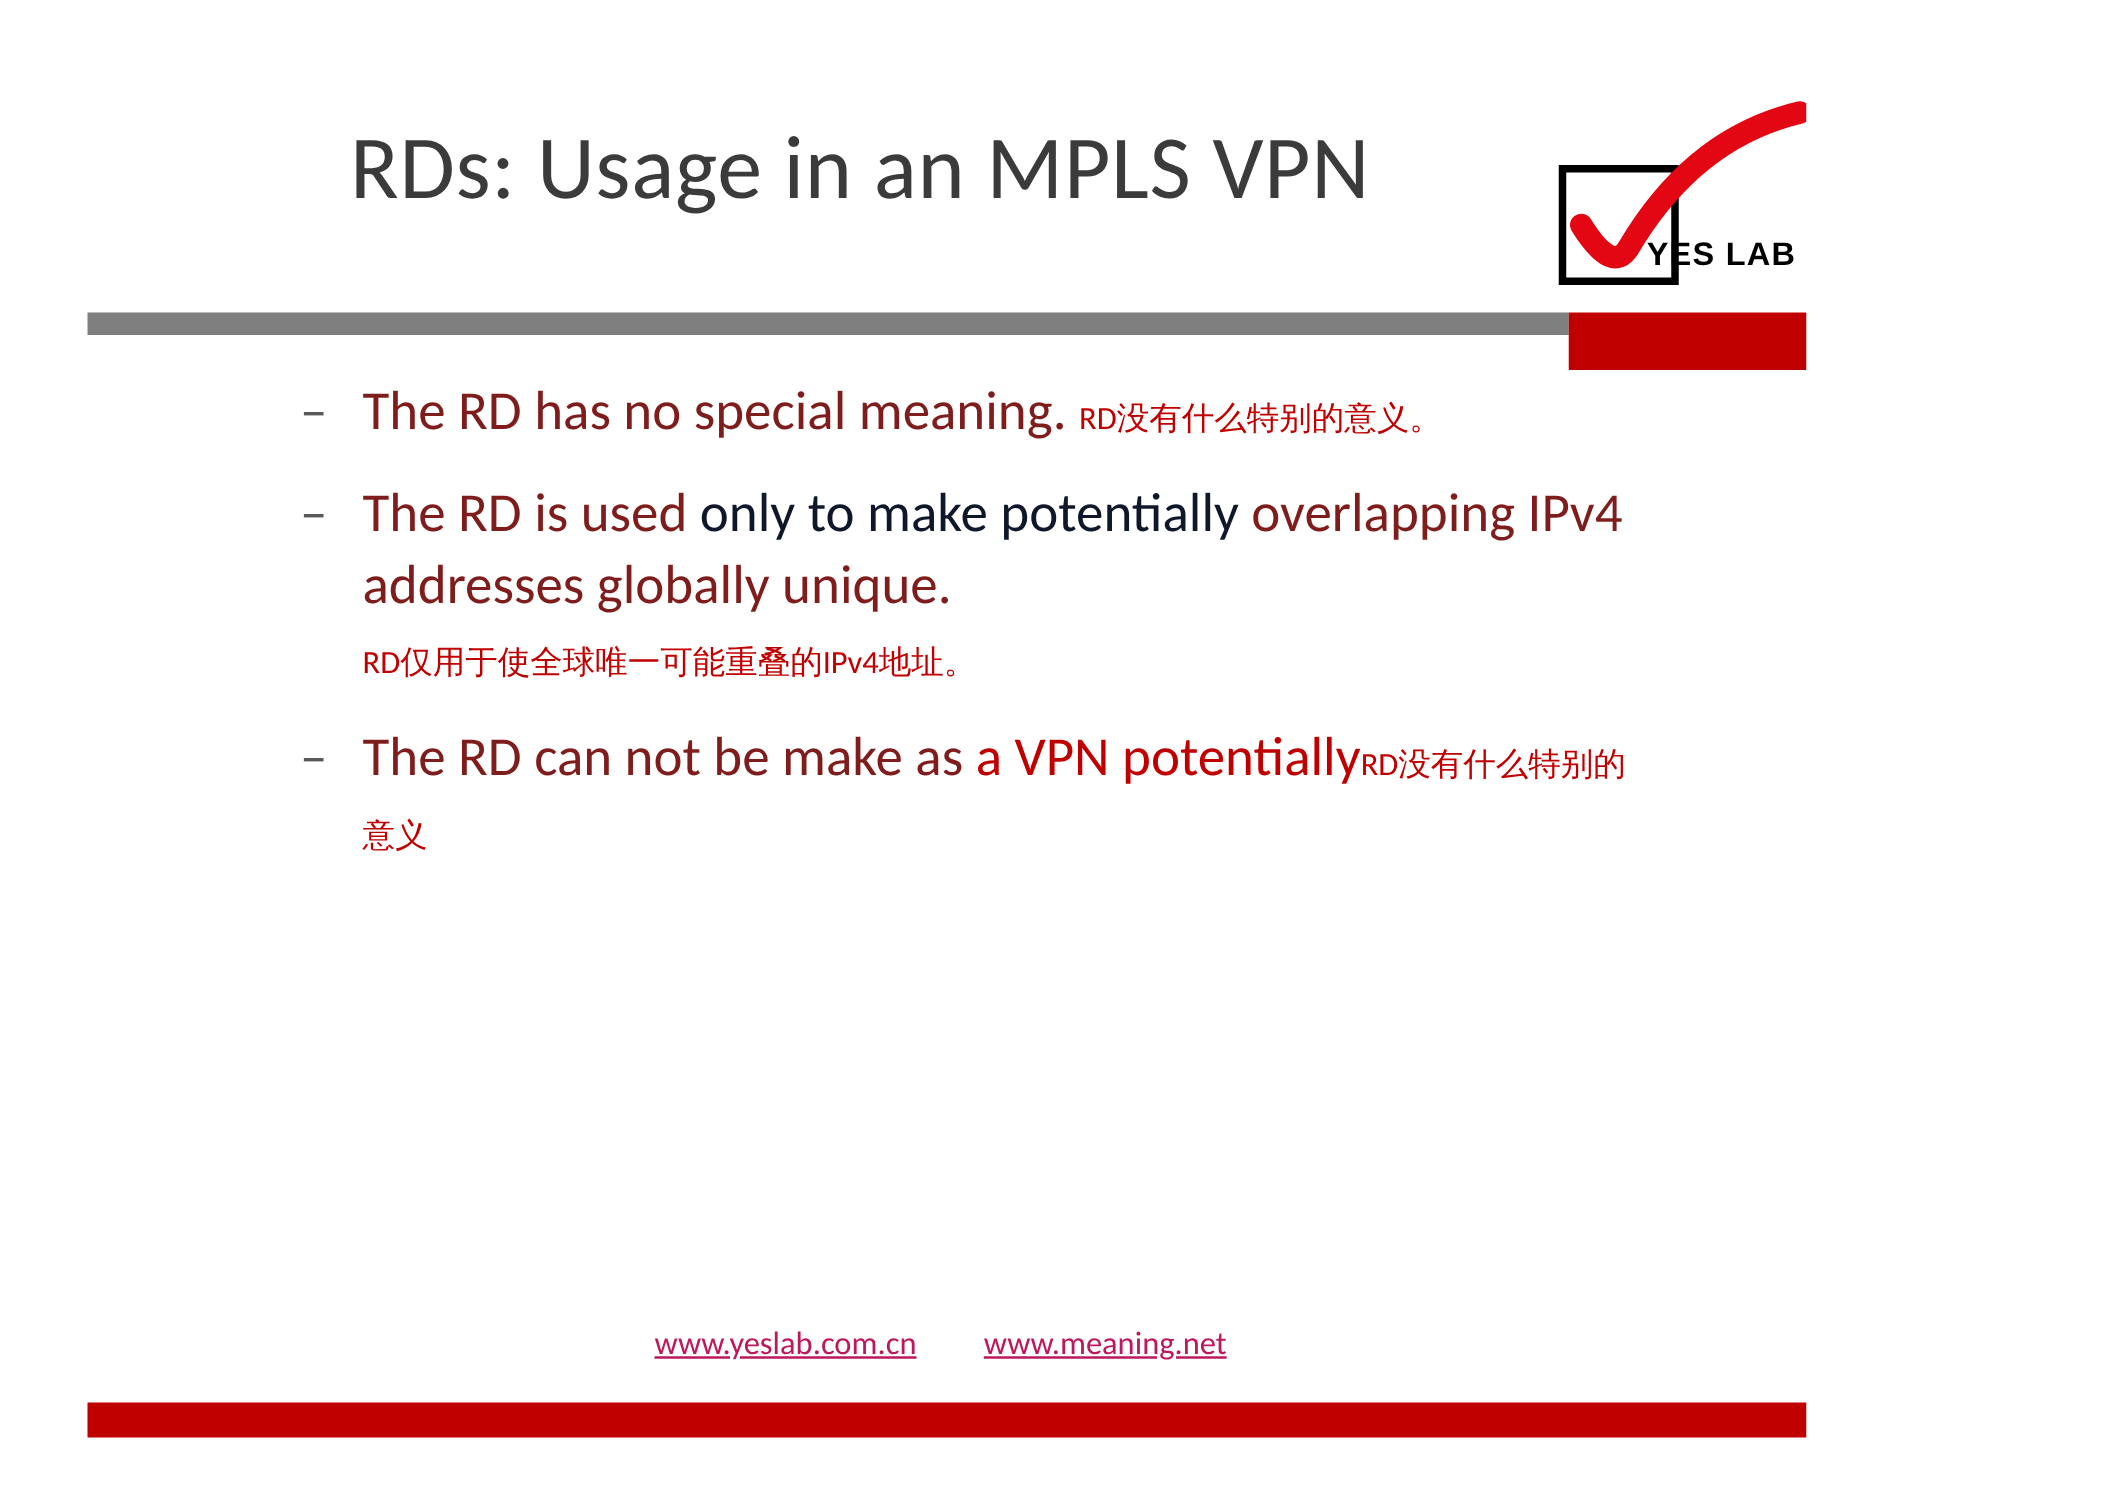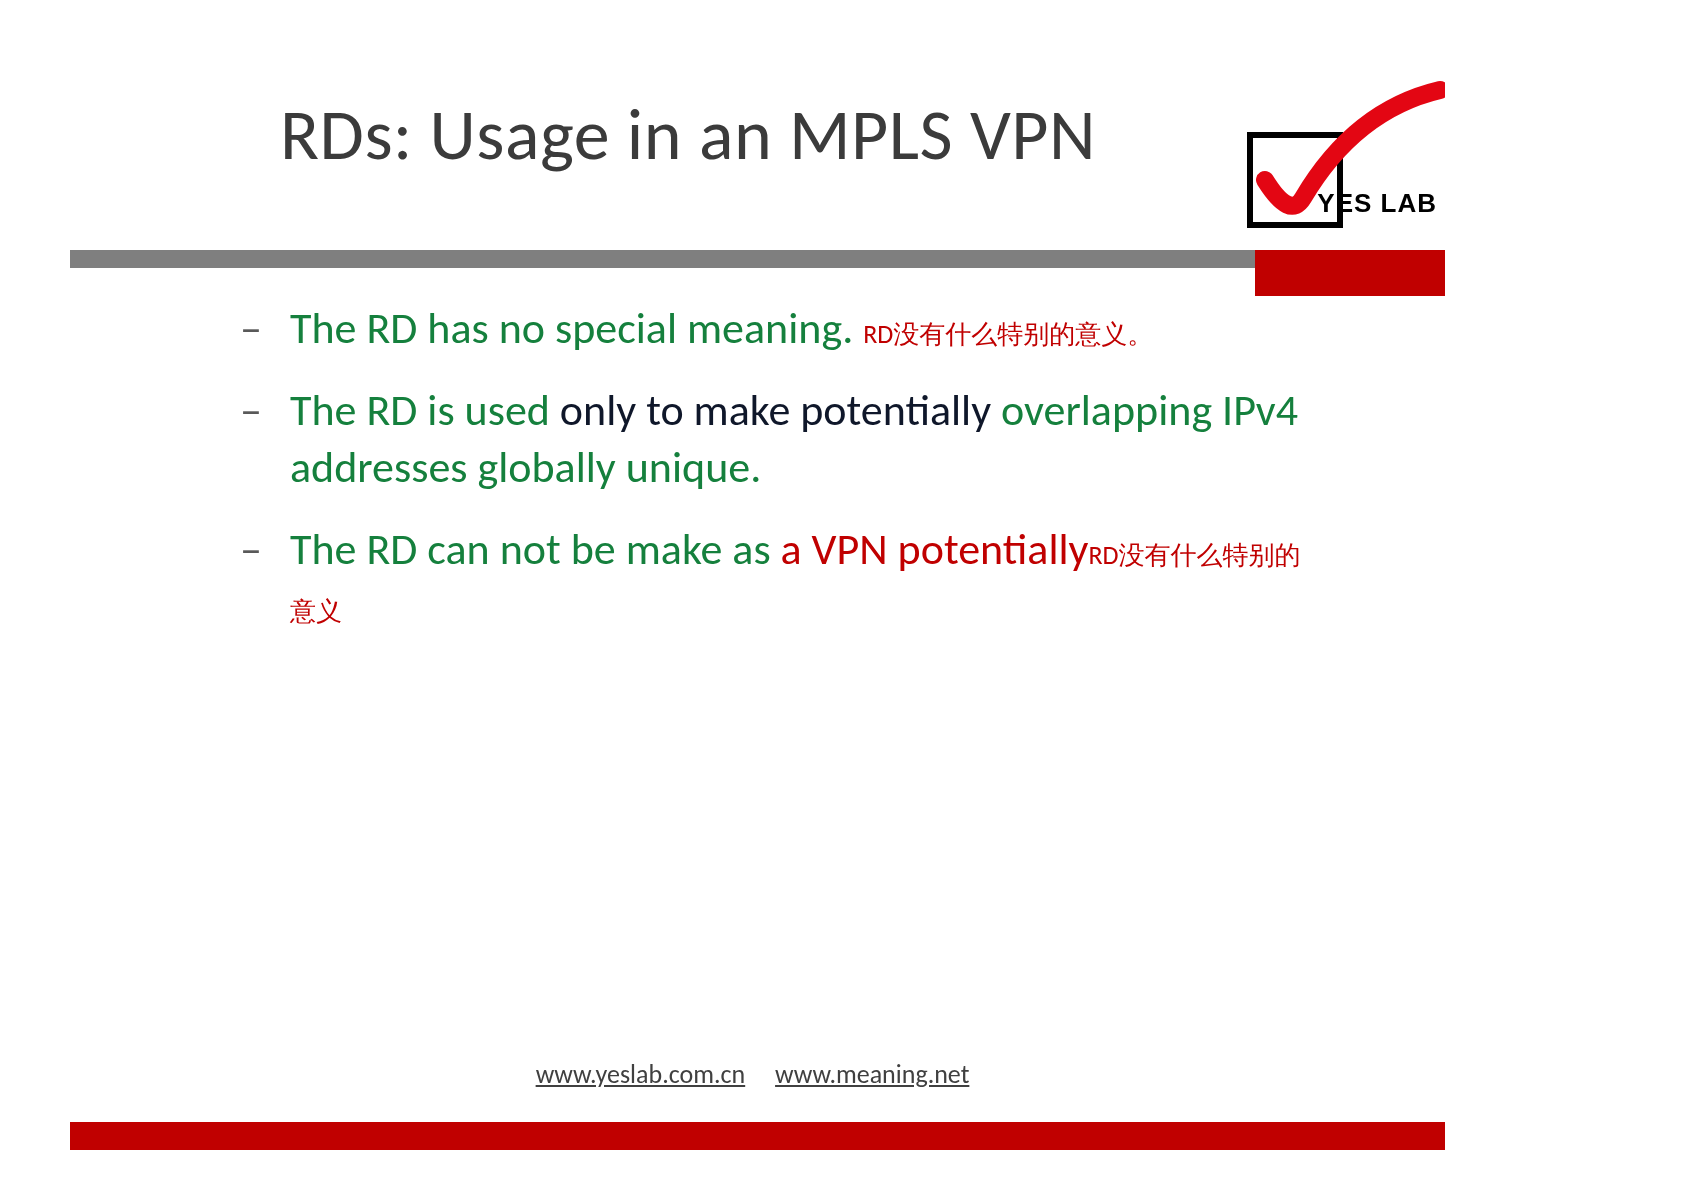--- a/index.html
+++ b/index.html
@@ -79,21 +79,21 @@
   }
   .dash {
     position: absolute;
     left: 0;
     top: 0;
     color: #595959;
     font-size: 44px;
   }
   .main-text {
     font-size: 44px;
-    color: #15803d;
+    color: #7f1d1d;
   }
   .red-text {
     color: #0f172a;
   }
   .anno-text {
     font-size: 26px;
     color: #c00000;
     text-align: right;
   }
   .anno-big {
@@ -103,23 +103,23 @@
   .footer-links {
     position: absolute;
     bottom: 100px;
     left: 0;
     width: 100%;
     text-align: center;
     font-size: 26px;
     color: #595959;
   }
   .footer-links a {
-    color: #404040;
+    color: #be185d;
     text-decoration: underline;
-    margin: 0 12px;
+    margin: 0 24px;
   }
   .red-bar-bottom {
     position: absolute;
     bottom: 40px;
     left: 70px;
     right: 60px;
     height: 28px;
     background: #c00000;
   }
 </style>
@@ -144,20 +144,21 @@
   <div class="body">
 
     <div class="item">
       <span class="dash">–</span>
       <span class="main-text">The RD has no special meaning. </span><span class="anno-text">RD没有什么特别的意义。</span>
     </div>
 
     <div class="item">
       <span class="dash">–</span>
       <span class="main-text">The RD is used </span><span class="main-text red-text">only to make potentially</span><span class="main-text"> overlapping IPv4 addresses globally unique.</span><br>
+      <span class="anno-text">RD仅用于使全球唯一可能重叠的IPv4地址。</span>
     </div>
 
     <div class="item">
       <span class="dash">–</span>
       <span class="main-text">The RD can not be make as </span><span class="anno-big">a VPN potentially</span><span class="anno-text">RD没有什么特别的意义</span>
     </div>
 
   </div>
 
   <div class="footer-links">

